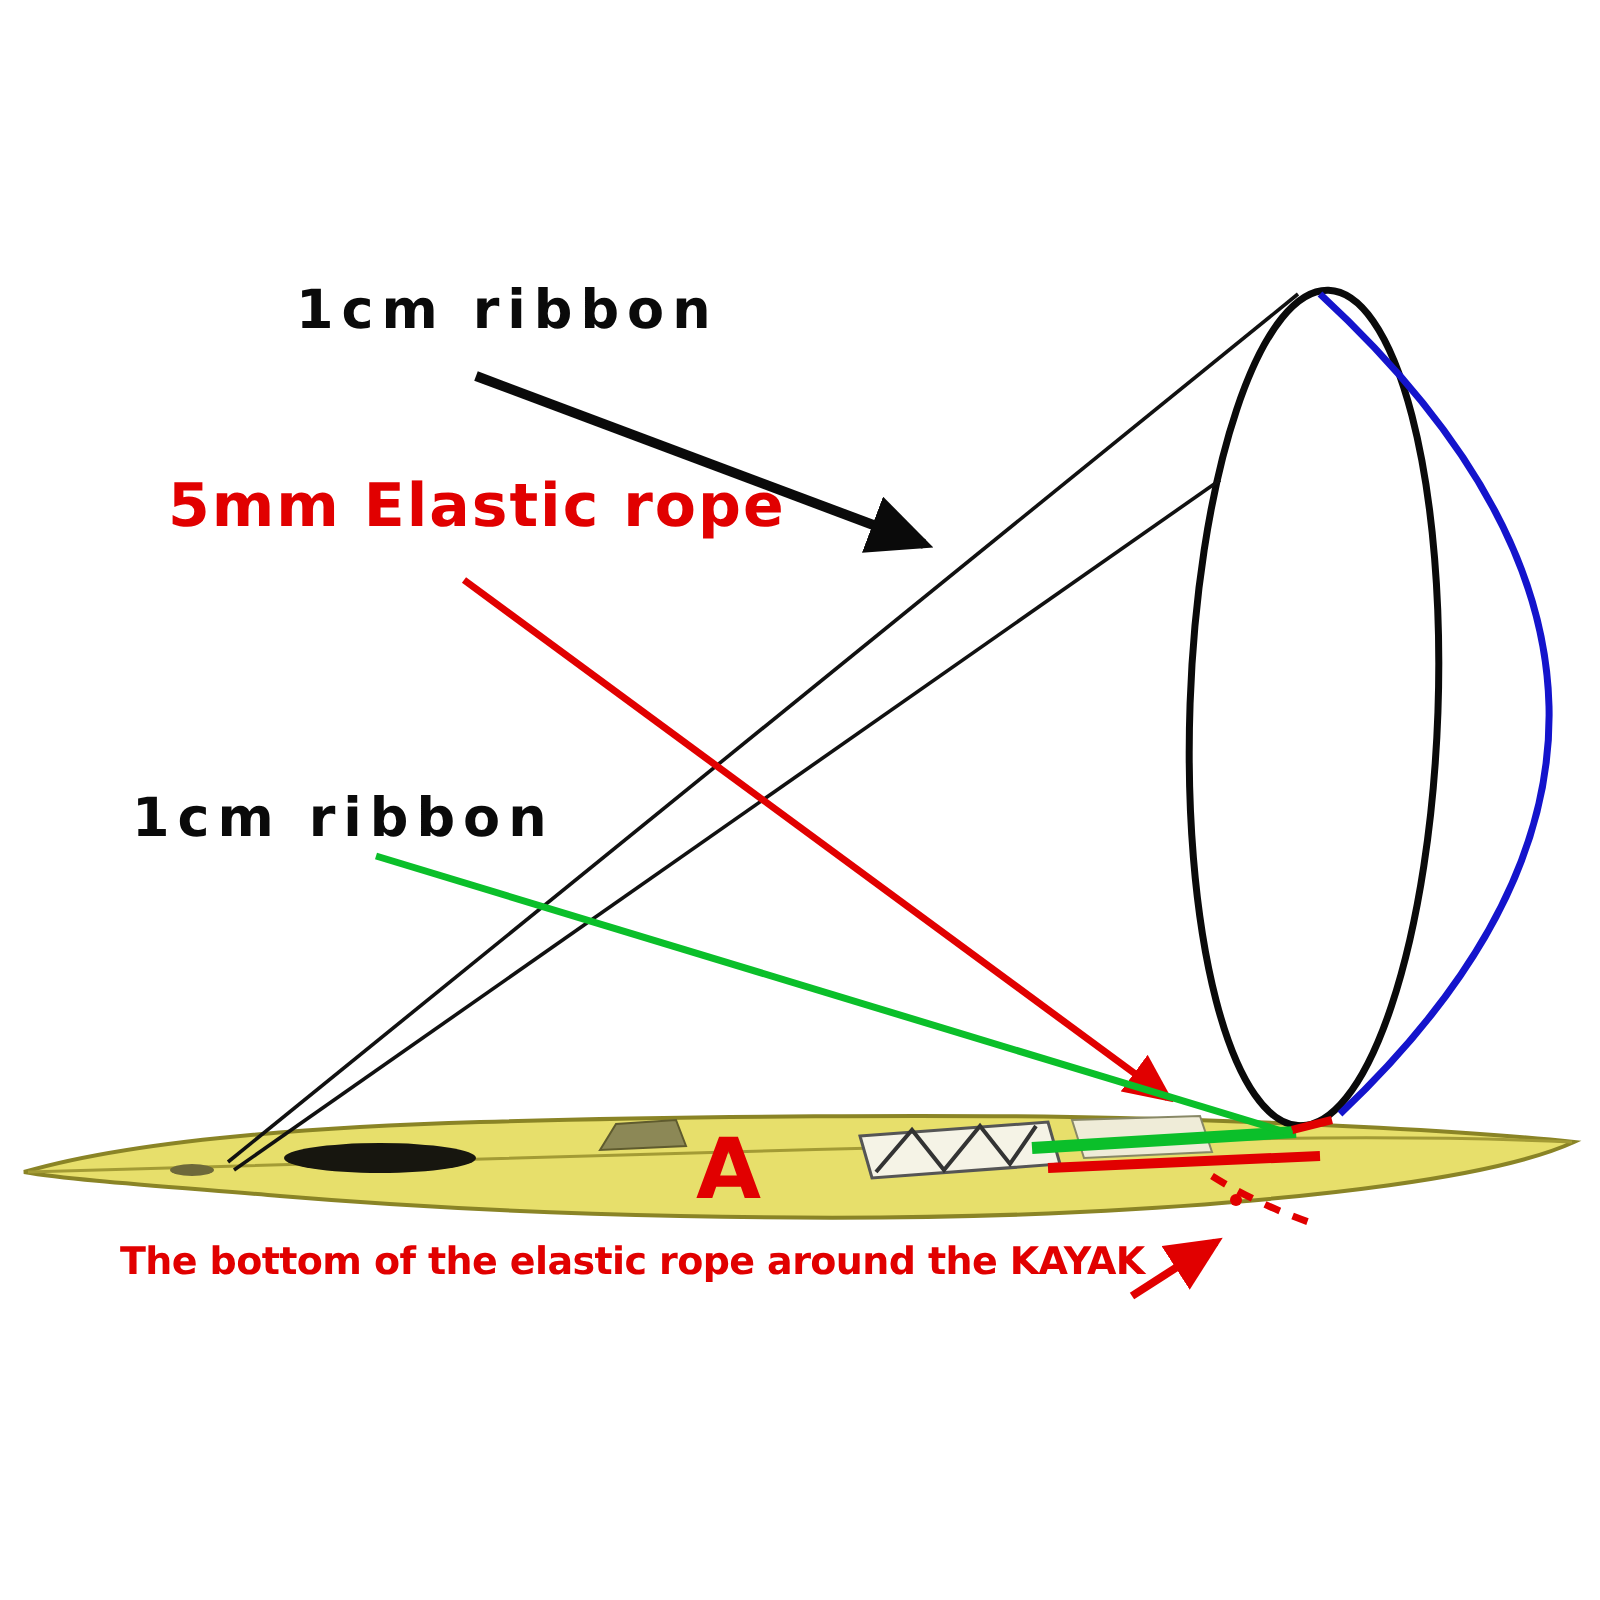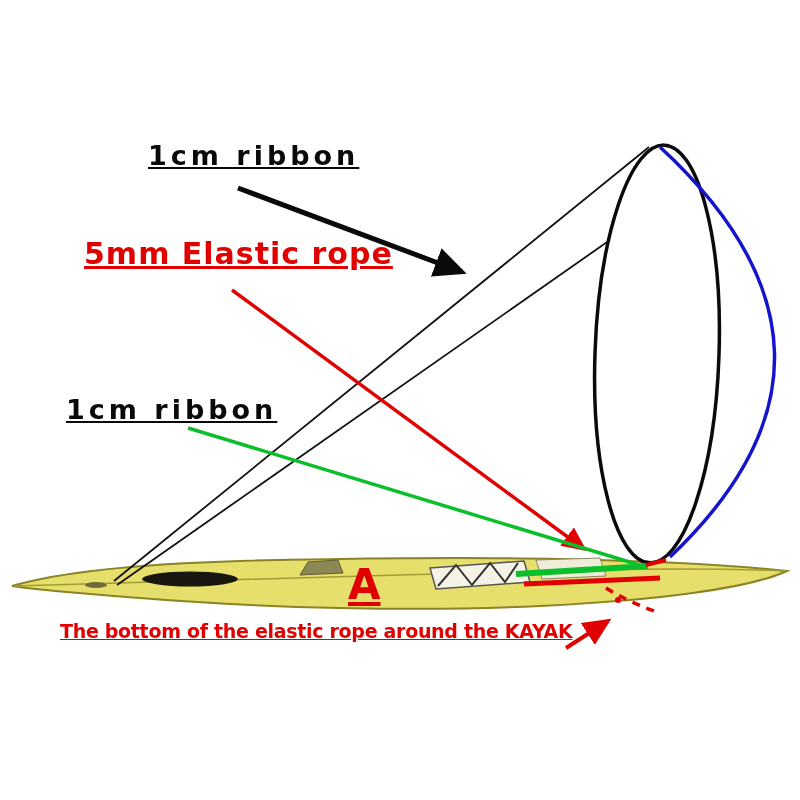--- a/index.html
+++ b/index.html
@@ -9,21 +9,20 @@
     background:#ffffff;
     overflow:hidden;
     font-family:"DejaVu Sans", "Liberation Sans", sans-serif;
   }
   .canvas svg{position:absolute;left:0;top:0;}
   .lbl{
     position:absolute;
     font-weight:bold;
     white-space:nowrap;
     user-select:none;
-    text-decoration:underline;
   }
   .lbl-ribbon-top   {left:148px;top:140px;font-size:27px;letter-spacing:4px;color:#0a0a0a;}
   .lbl-elastic      {left:84px; top:236px;font-size:30px;letter-spacing:1px;color:#e10000;}
   .lbl-ribbon-bottom{left:66px; top:394px;font-size:27px;letter-spacing:4px;color:#0a0a0a;}
   .lbl-a            {left:348px;top:560px;font-size:42px;color:#e10000;}
   .lbl-caption      {left:60px; top:620px;font-size:19px;letter-spacing:-0.3px;color:#e10000;text-align:center;}
 </style>
 </head>
 <body>
 

